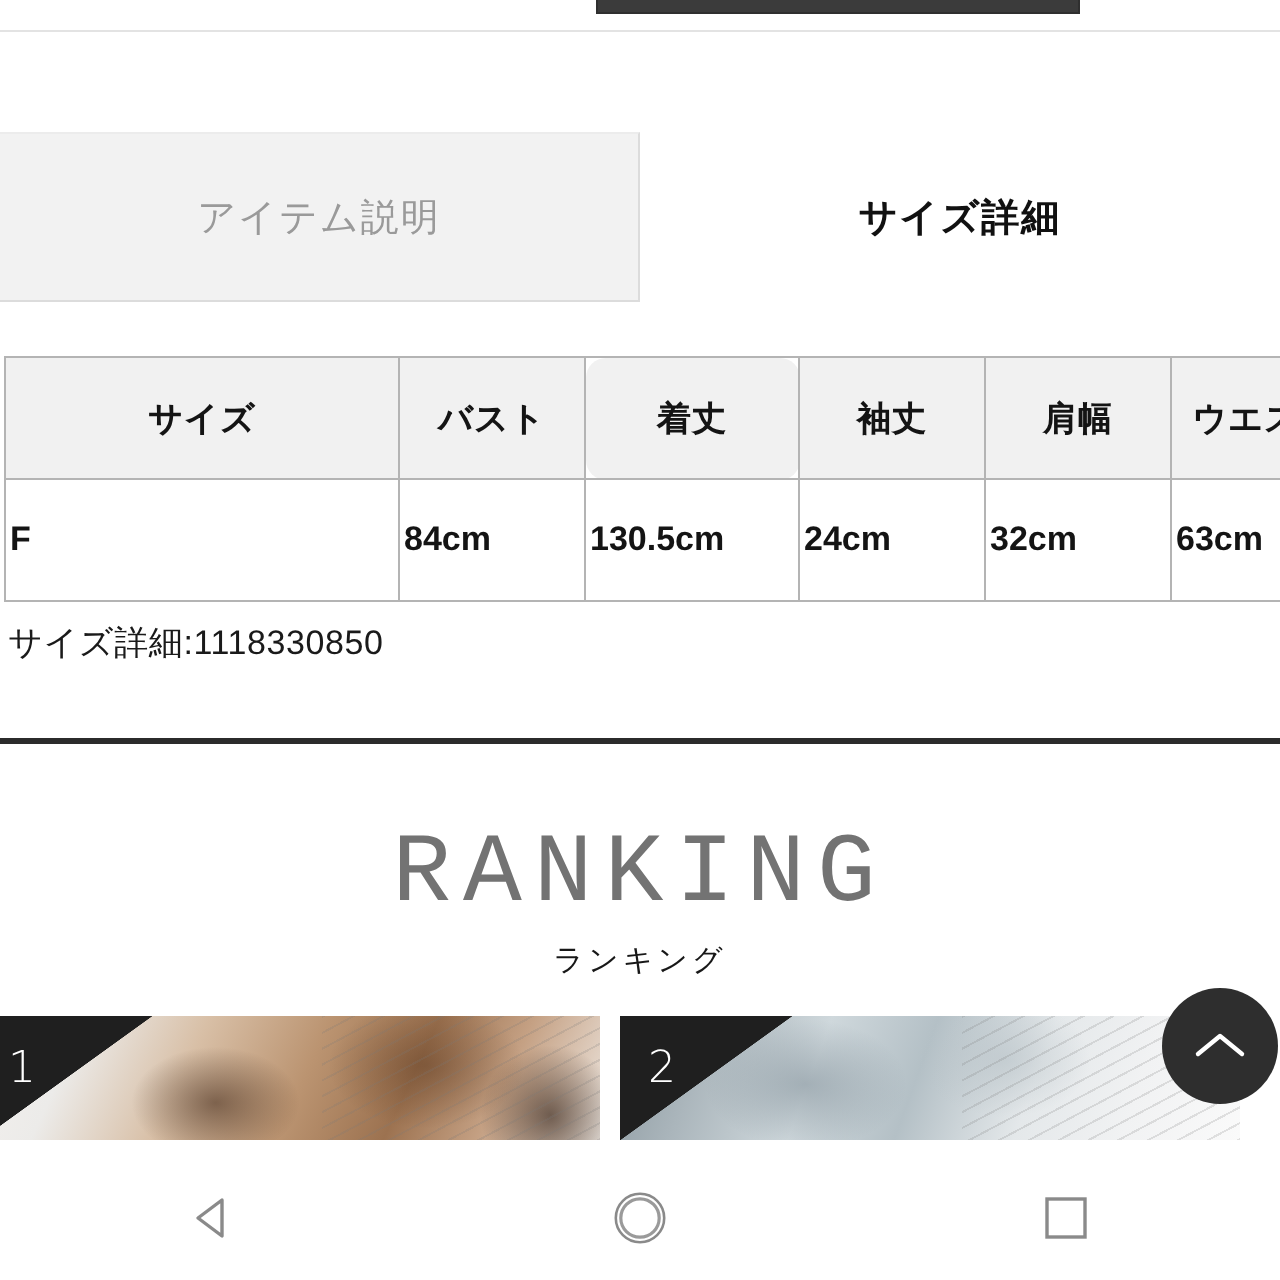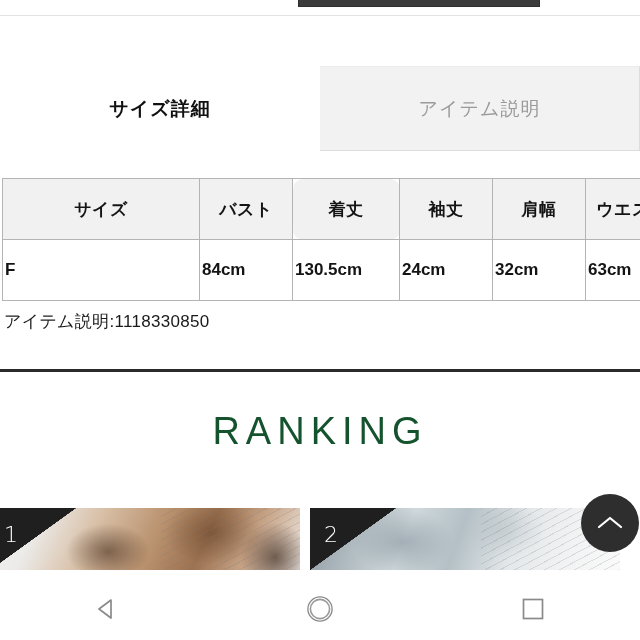--- a/index.html
+++ b/index.html
@@ -132,26 +132,26 @@
 
   
   .ranking-head {
     position: absolute;
     left: 0;
     top: 412px;
     width: 640px;
     text-align: center;
   }
   .ranking-title-en {
-    font-size: 38px;
+    font-size: 49px;
     letter-spacing: 6px;
     font-weight: 300;
-    color: #14532d;
+    color: #737373;
     line-height: 1.05;
-    font-family: Liberation Sans, sans-serif;
+    font-family: Liberation Mono, monospace;
   }
   .ranking-title-ja {
     margin-top: 8px;
     font-size: 15px;
     letter-spacing: 2px;
     color: #171717;
   }
 
   
   .ranking-cards {
@@ -258,25 +258,25 @@
 </style>
 </head>
 <body>
 
 <div class="page">
 
   <div class="top-cut-button"></div>
   <div class="top-rule"></div>
 
   <div class="tabs">
+    <div class="tab tab--inactive">
+      <span>アイテム説明</span>
+    </div>
     <div class="tab">
       <span>サイズ詳細</span>
-    </div>
-    <div class="tab tab--inactive">
-      <span>アイテム説明</span>
     </div>
   </div>
 
   <div class="size-table-wrap">
     <table class="size-table">
       <thead>
         <tr>
           <th class="col-w-size">サイズ</th>
           <th class="col-w-rest">バスト</th>
           <th class="col-w-kitake">着丈</th>
@@ -291,26 +291,27 @@
           <td>84cm</td>
           <td>130.5cm</td>
           <td>24cm</td>
           <td>32cm</td>
           <td>63cm</td>
         </tr>
       </tbody>
     </table>
   </div>
 
-  <div class="maker-code">アイテム説明:1118330850</div>
+  <div class="maker-code">サイズ詳細:1118330850</div>
 
   <div class="section-divider"></div>
 
   <div class="ranking-head">
     <div class="ranking-title-en">RANKING</div>
+    <div class="ranking-title-ja">ランキング</div>
   </div>
 
   <div class="ranking-cards">
 
     <div class="rank-card">
       <div class="rank-thumb thumb-brown">
         <div class="thumb-lines"></div>
       </div>
       <div class="rank-badge">
         <span class="rank-badge-num">1</span>

